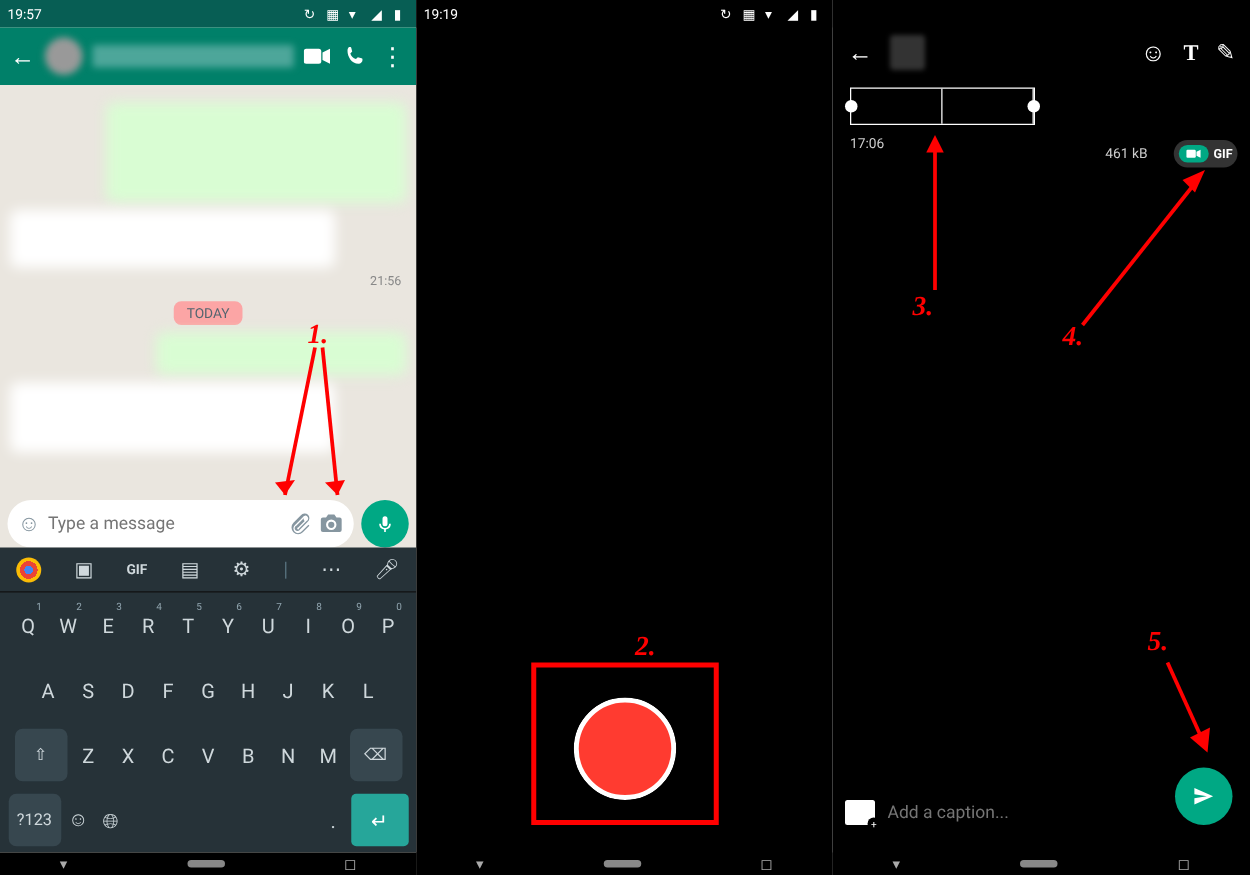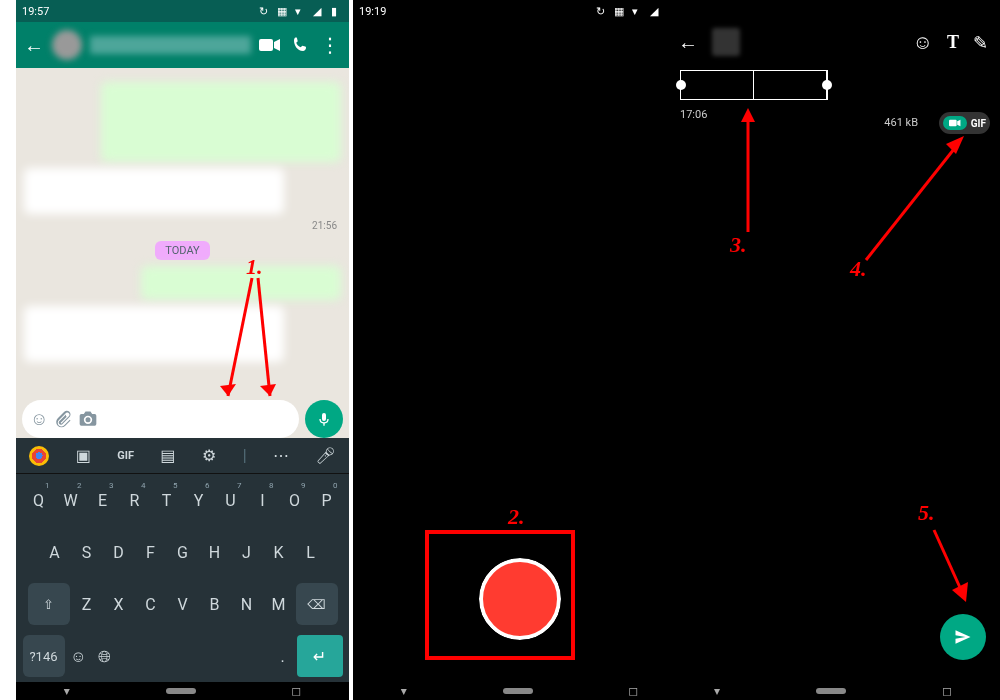--- a/index.html
+++ b/index.html
@@ -1,19 +1,19 @@
 <!DOCTYPE html>
 <html><head>
 <meta charset="utf-8">
 <style>
   * { margin: 0; padding: 0; box-sizing: border-box; font-family: Roboto, Arial, sans-serif; }
   body { background: #fff; width: 1000px; height: 700px; overflow: hidden; position: relative; }
   .panel { position: absolute; top: 0; width: 333px; height: 700px; background: #000; overflow: hidden; }
-  #p1 { left: 16px; background: #eae6df; }
-  #p2 { left: 353px; }
+  #p1 { left: 0; background: #eae6df; }
+  #p2 { left: 333px; }
   #p3 { left: 666px; width: 334px; }
 
   
   .statusbar { height: 22px; background: #075e54; color: #fff; display: flex; align-items: center; justify-content: space-between; padding: 0 6px; font-size: 11px; }
   #p2 .statusbar, #p3 .statusbar { background: #000; }
   .status-icons { display: flex; gap: 6px; align-items: center; }
   .status-icons span { width: 12px; height: 12px; display: inline-block; }
 
   
   .wa-header { height: 46px; background: #008069; color: #fff; display: flex; align-items: center; padding: 0 8px; gap: 8px; }
@@ -21,21 +21,21 @@
   .avatar { width: 30px; height: 30px; border-radius: 50%; background: #999; filter: blur(3px); }
   .contact-name { flex: 1; height: 18px; background: #4da69a; border-radius: 2px; filter: blur(3px);}
   .hicon { width: 22px; height: 22px; display: flex; align-items: center; justify-content: center; }
 
   .chat-area { position: absolute; top: 68px; bottom: 270px; left: 0; right: 0; background: #eae6df; padding: 8px; }
   .msg { background: #fff; border-radius: 6px; margin: 6px 0; padding: 8px; filter: blur(5px); height: 46px; max-width: 260px; }
   .msg.out { background: #d9fdd3; margin-left: auto; height: 80px; max-width: 240px;}
   .msg.out2 { background: #d9fdd3; margin-left: auto; height: 34px; max-width: 200px;}
   .ts { font-size: 10px; color: #888; text-align: right; clear: both; margin: 0 4px; }
   .today { text-align: center; margin: 8px 0; }
-  .today span { background: #f0abfc; color: #54656f; padding: 3px 10px; border-radius: 6px; font-size: 11px; }
+  .today span { background: #fca5a5; color: #54656f; padding: 3px 10px; border-radius: 6px; font-size: 11px; }
 
   .input-row { position: absolute; bottom: 262px; left: 6px; right: 6px; display: flex; align-items: center; gap: 6px; }
   .input-pill { flex: 1; background: #fff; border-radius: 22px; height: 38px; display: flex; align-items: center; padding: 0 8px; gap: 6px; }
   .input-pill input { flex: 1; border: none; outline: none; font-size: 14px; color: #333; background: transparent; }
   .grey-ic { color: #8696a0; font-size: 18px; display: flex; align-items: center; }
   .mic-btn { width: 38px; height: 38px; border-radius: 50%; background: #00a884; display: flex; align-items: center; justify-content: center; color: #fff; }
 
   .keyboard { position: absolute; bottom: 18px; left: 0; right: 0; height: 244px; background: #263238; color: #cfd8dc; display: flex; flex-direction: column; }
   .kb-top { height: 36px; display: flex; align-items: center; justify-content: space-around; border-bottom: 1px solid #111; }
   .kb-top .g { width: 20px; height: 20px; border-radius: 50%; background: radial-gradient(circle,#4285F4 25%,#EA4335 0 50%,#FBBC05 0 75%,#34A853 0); }
@@ -121,20 +121,21 @@
     <div class="msg"></div>
     <div class="ts">21:56</div>
     <div class="today"><span>TODAY</span></div>
     <div class="msg out2"></div>
     <div class="msg" style="height:56px;"></div>
   </div>
 
   <div class="input-row">
     <div class="input-pill">
       <span class="grey-ic">☺</span>
+      <input placeholder="Type a message" style="">
       <span class="grey-ic">
           <svg width="18" height="18" viewBox="0 0 24 24">
             <path fill="#8696a0" d="M16 6l-8 8a3 3 0 104 4l8-8a5 5 0 10-7-7L5 11a7 7 0 1010 10l7-7-1-1-7 7a5 5 0 11-7-7l8-8a3 3 0 114 4l-8 8a1 1 0 11-1-1l7-7-1-1z"></path>
           </svg>
         </span>
       <span class="grey-ic">
           <svg width="20" height="20" viewBox="0 0 24 24">
             <path fill="#8696a0" d="M9 3l-2 3H4a2 2 0 00-2 2v10a2 2 0 002 2h16a2 2 0 002-2V8a2 2 0 00-2-2h-3l-2-3H9zm3 5a5 5 0 110 10 5 5 0 010-10zm0 2a3 3 0 100 6 3 3 0 000-6z"></path>
           </svg>
         </span>
@@ -247,21 +248,21 @@
         </div>
       <div class="key">
           <span>N</span>
         </div>
       <div class="key">
           <span>M</span>
         </div>
       <div class="key wide">⌫</div>
     </div>
     <div class="kb-row">
-      <div class="key wide">?146</div>
+      <div class="key wide">?123</div>
       <div class="key" style="width:24px;">☺</div>
       <div class="key" style="width:24px;">🌐︎</div>
       <div class="key space"></div>
       <div class="key" style="width:24px;">.</div>
       <div class="key enter">↵</div>
     </div>
   </div>
   <div class="navbar">
     <span>▾</span>
     <span class="nav-home"></span>
@@ -312,20 +313,24 @@
   <div class="gif-toggle">
     <span class="v">
         <svg width="12" height="10" viewBox="0 0 22 16">
           <rect x="0" y="2" width="14" height="12" rx="2" fill="#fff"></rect>
           <path d="M15 5 L21 2 V14 L15 11 Z" fill="#fff"></path>
         </svg>
       </span>
     <span>GIF</span>
   </div>
 
+  <div class="caption-row">
+    <div class="gal"></div>
+    <input placeholder="Add a caption..." style="">
+  </div>
   <div class="send-btn">
     <svg width="20" height="20" viewBox="0 0 24 24">
         <path fill="#fff" d="M3 20l18-8L3 4v6l12 2-12 2v6z"></path>
       </svg>
   </div>
   <div class="navbar">
     <span>▾</span>
     <span class="nav-home"></span>
     <span>◻</span>
   </div>

